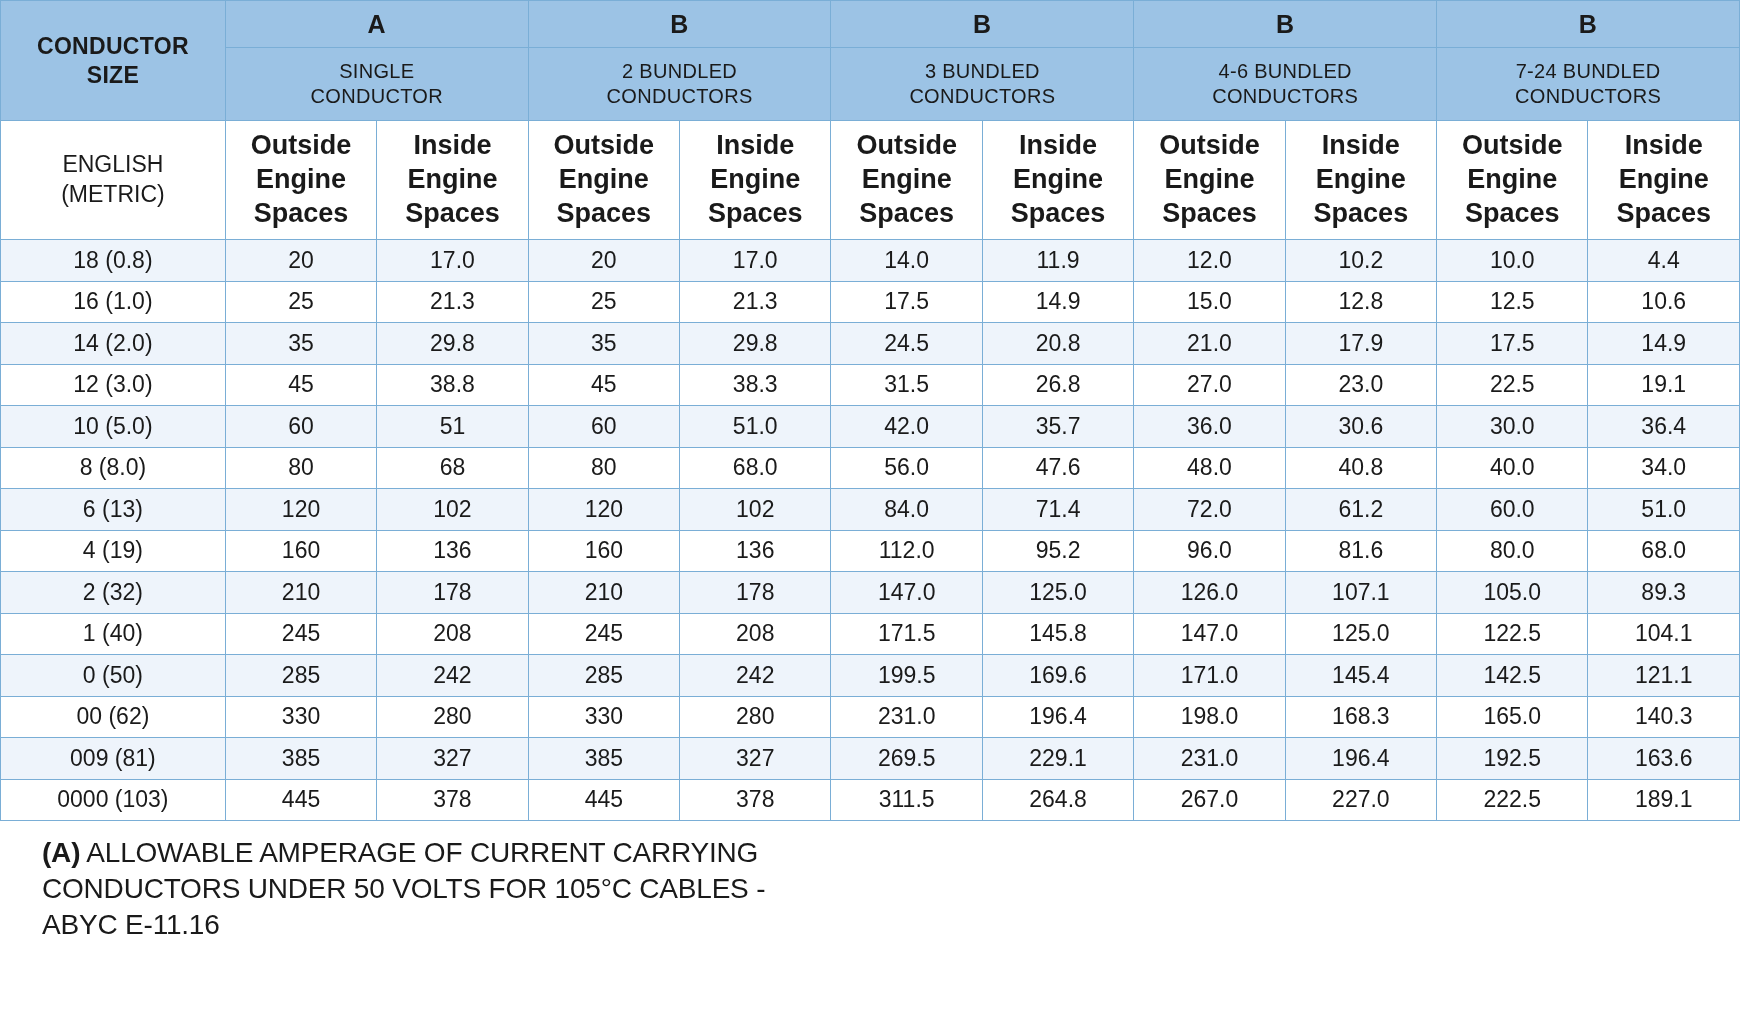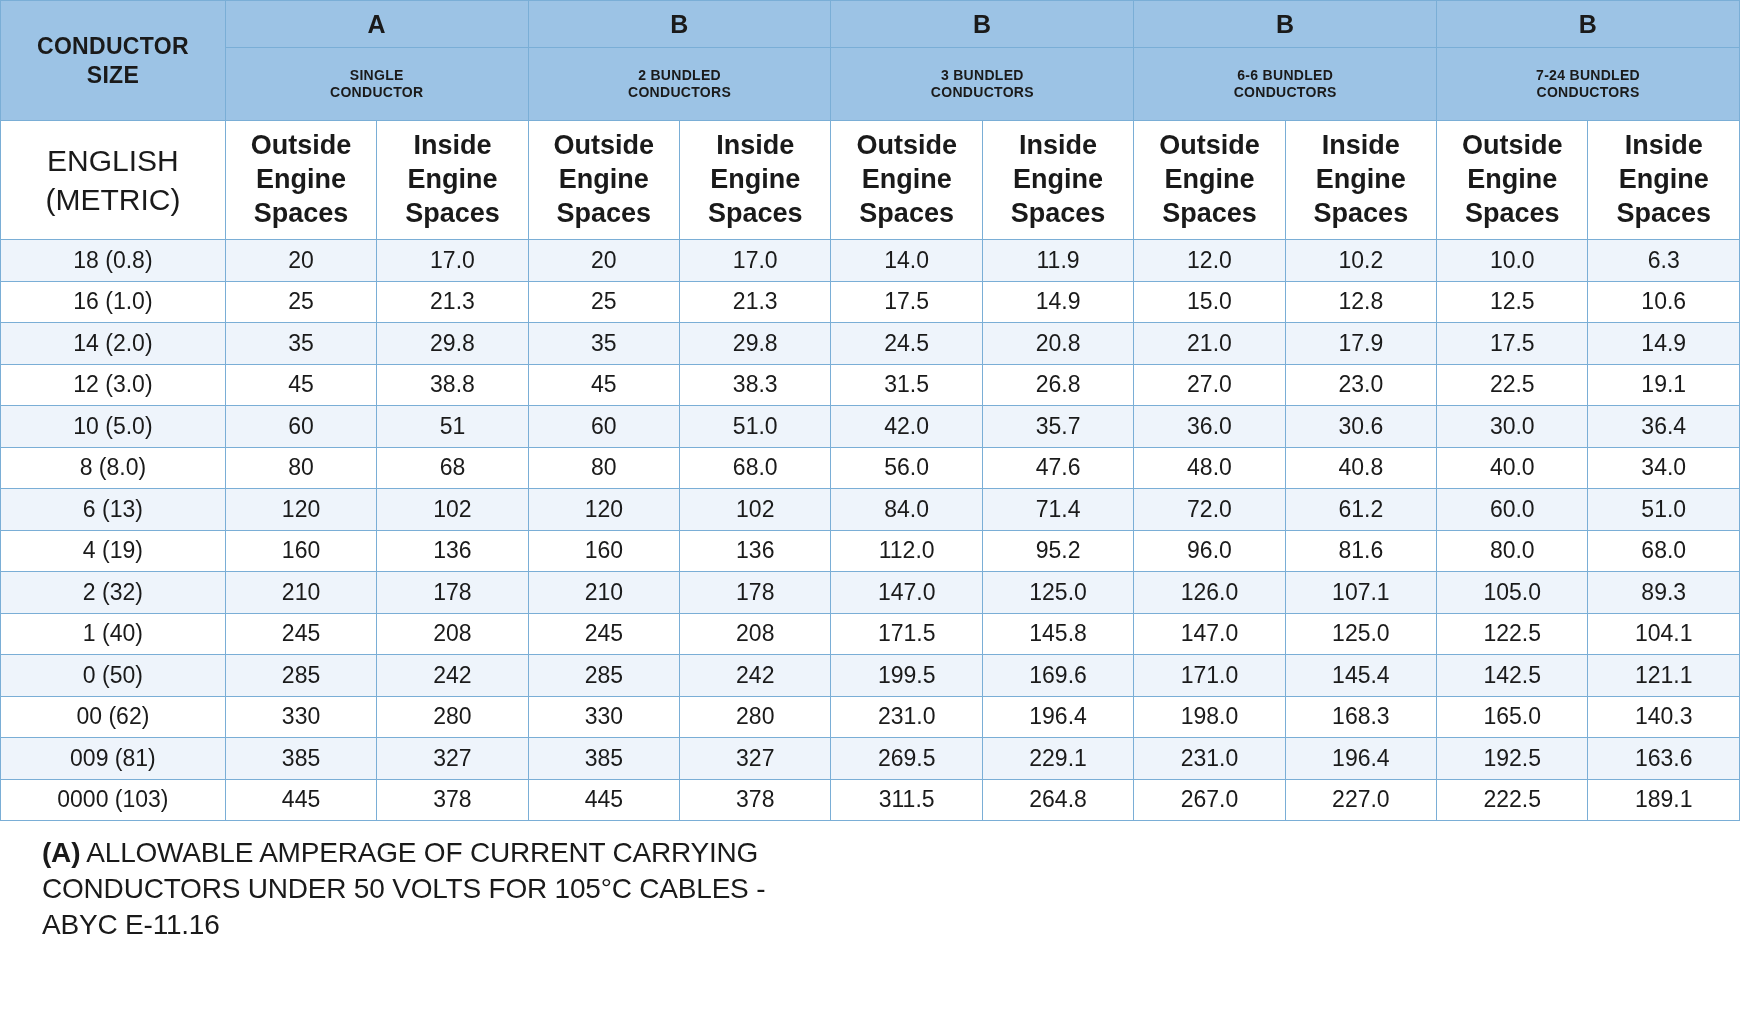--- a/index.html
+++ b/index.html
@@ -35,43 +35,43 @@
   }
   .hdr-group {
     background: #9cc3e5;
     font-weight: bold;
     font-size: 25px;
     height: 46px;
     letter-spacing: 0.5px;
   }
   .hdr-group-sub {
     background: #9cc3e5;
-    font-weight: bold;
-    font-size: 14px;
+    font-weight: normal;
+    font-size: 20px;
     line-height: 1.25;
     height: 72px;
     letter-spacing: 0.3px;
   }
   .hdr-size {
     background: #9cc3e5;
     font-weight: bold;
     font-size: 23px;
     line-height: 1.25;
     letter-spacing: 0.3px;
   }
   .hdr-sub {
     background: #ffffff;
     font-size: 27px;
     line-height: 1.25;
     height: 118px;
     font-weight: bold;
   }
   .hdr-unit {
     background: #ffffff;
-    font-size: 30px;
+    font-size: 23px;
     line-height: 1.3;
     font-weight: normal;
   }
   td.data, td.rowlabel {
     font-size: 23px;
     height: 40.5px;
     font-weight: normal;
   }
   tr.alt td {
     background: #eef4fb;
@@ -138,21 +138,21 @@
         </th>
         <th class="hdr-group-sub" colspan="2">
           <div>2 BUNDLED</div>
           <div>CONDUCTORS</div>
         </th>
         <th class="hdr-group-sub" colspan="2">
           <div>3 BUNDLED</div>
           <div>CONDUCTORS</div>
         </th>
         <th class="hdr-group-sub" colspan="2">
-          <div>6-6 BUNDLED</div>
+          <div>4-6 BUNDLED</div>
           <div>CONDUCTORS</div>
         </th>
         <th class="hdr-group-sub" colspan="2">
           <div>7-24 BUNDLED</div>
           <div>CONDUCTORS</div>
         </th>
       </tr>
       <tr>
         <th class="hdr-unit">
           <div>ENGLISH</div>
@@ -215,21 +215,21 @@
         <td class="rowlabel">18 (0.8)</td>
         <td class="data">20</td>
         <td class="data">17.0</td>
         <td class="data">20</td>
         <td class="data">17.0</td>
         <td class="data">14.0</td>
         <td class="data">11.9</td>
         <td class="data">12.0</td>
         <td class="data">10.2</td>
         <td class="data">10.0</td>
-        <td class="data">6.3</td>
+        <td class="data">4.4</td>
       </tr>
       <tr class="norm">
         <td class="rowlabel">16 (1.0)</td>
         <td class="data">25</td>
         <td class="data">21.3</td>
         <td class="data">25</td>
         <td class="data">21.3</td>
         <td class="data">17.5</td>
         <td class="data">14.9</td>
         <td class="data">15.0</td>

